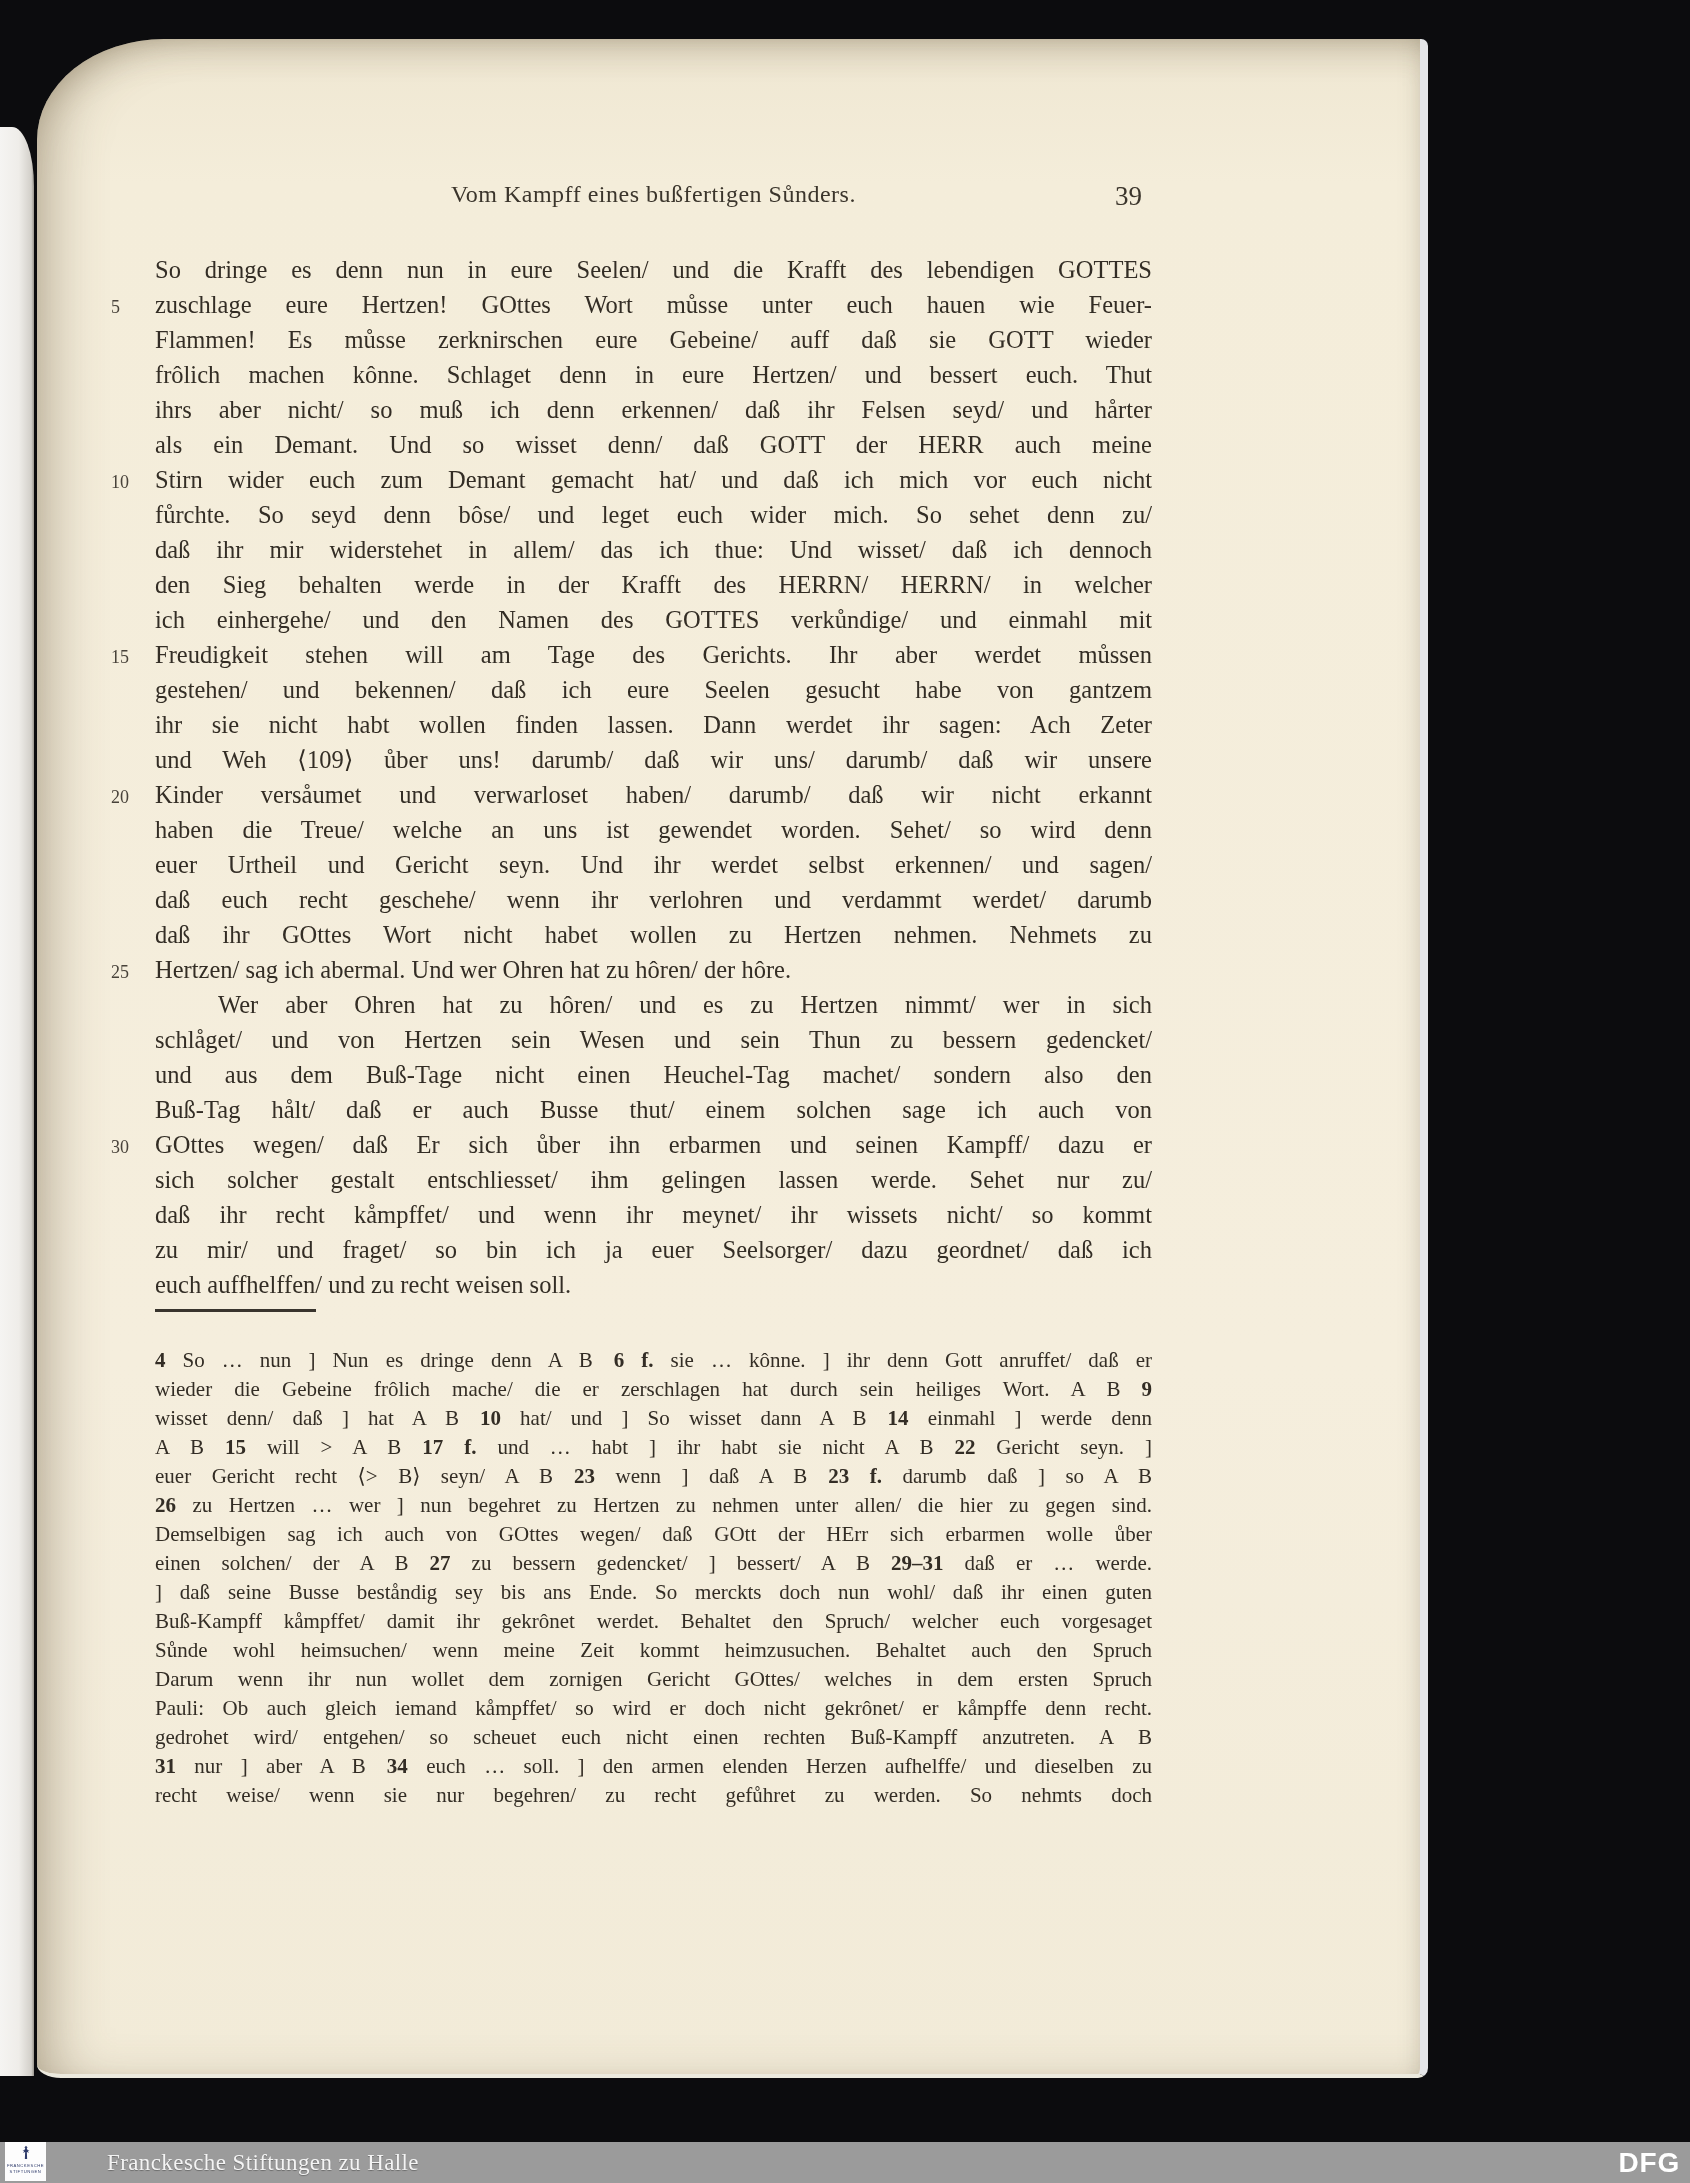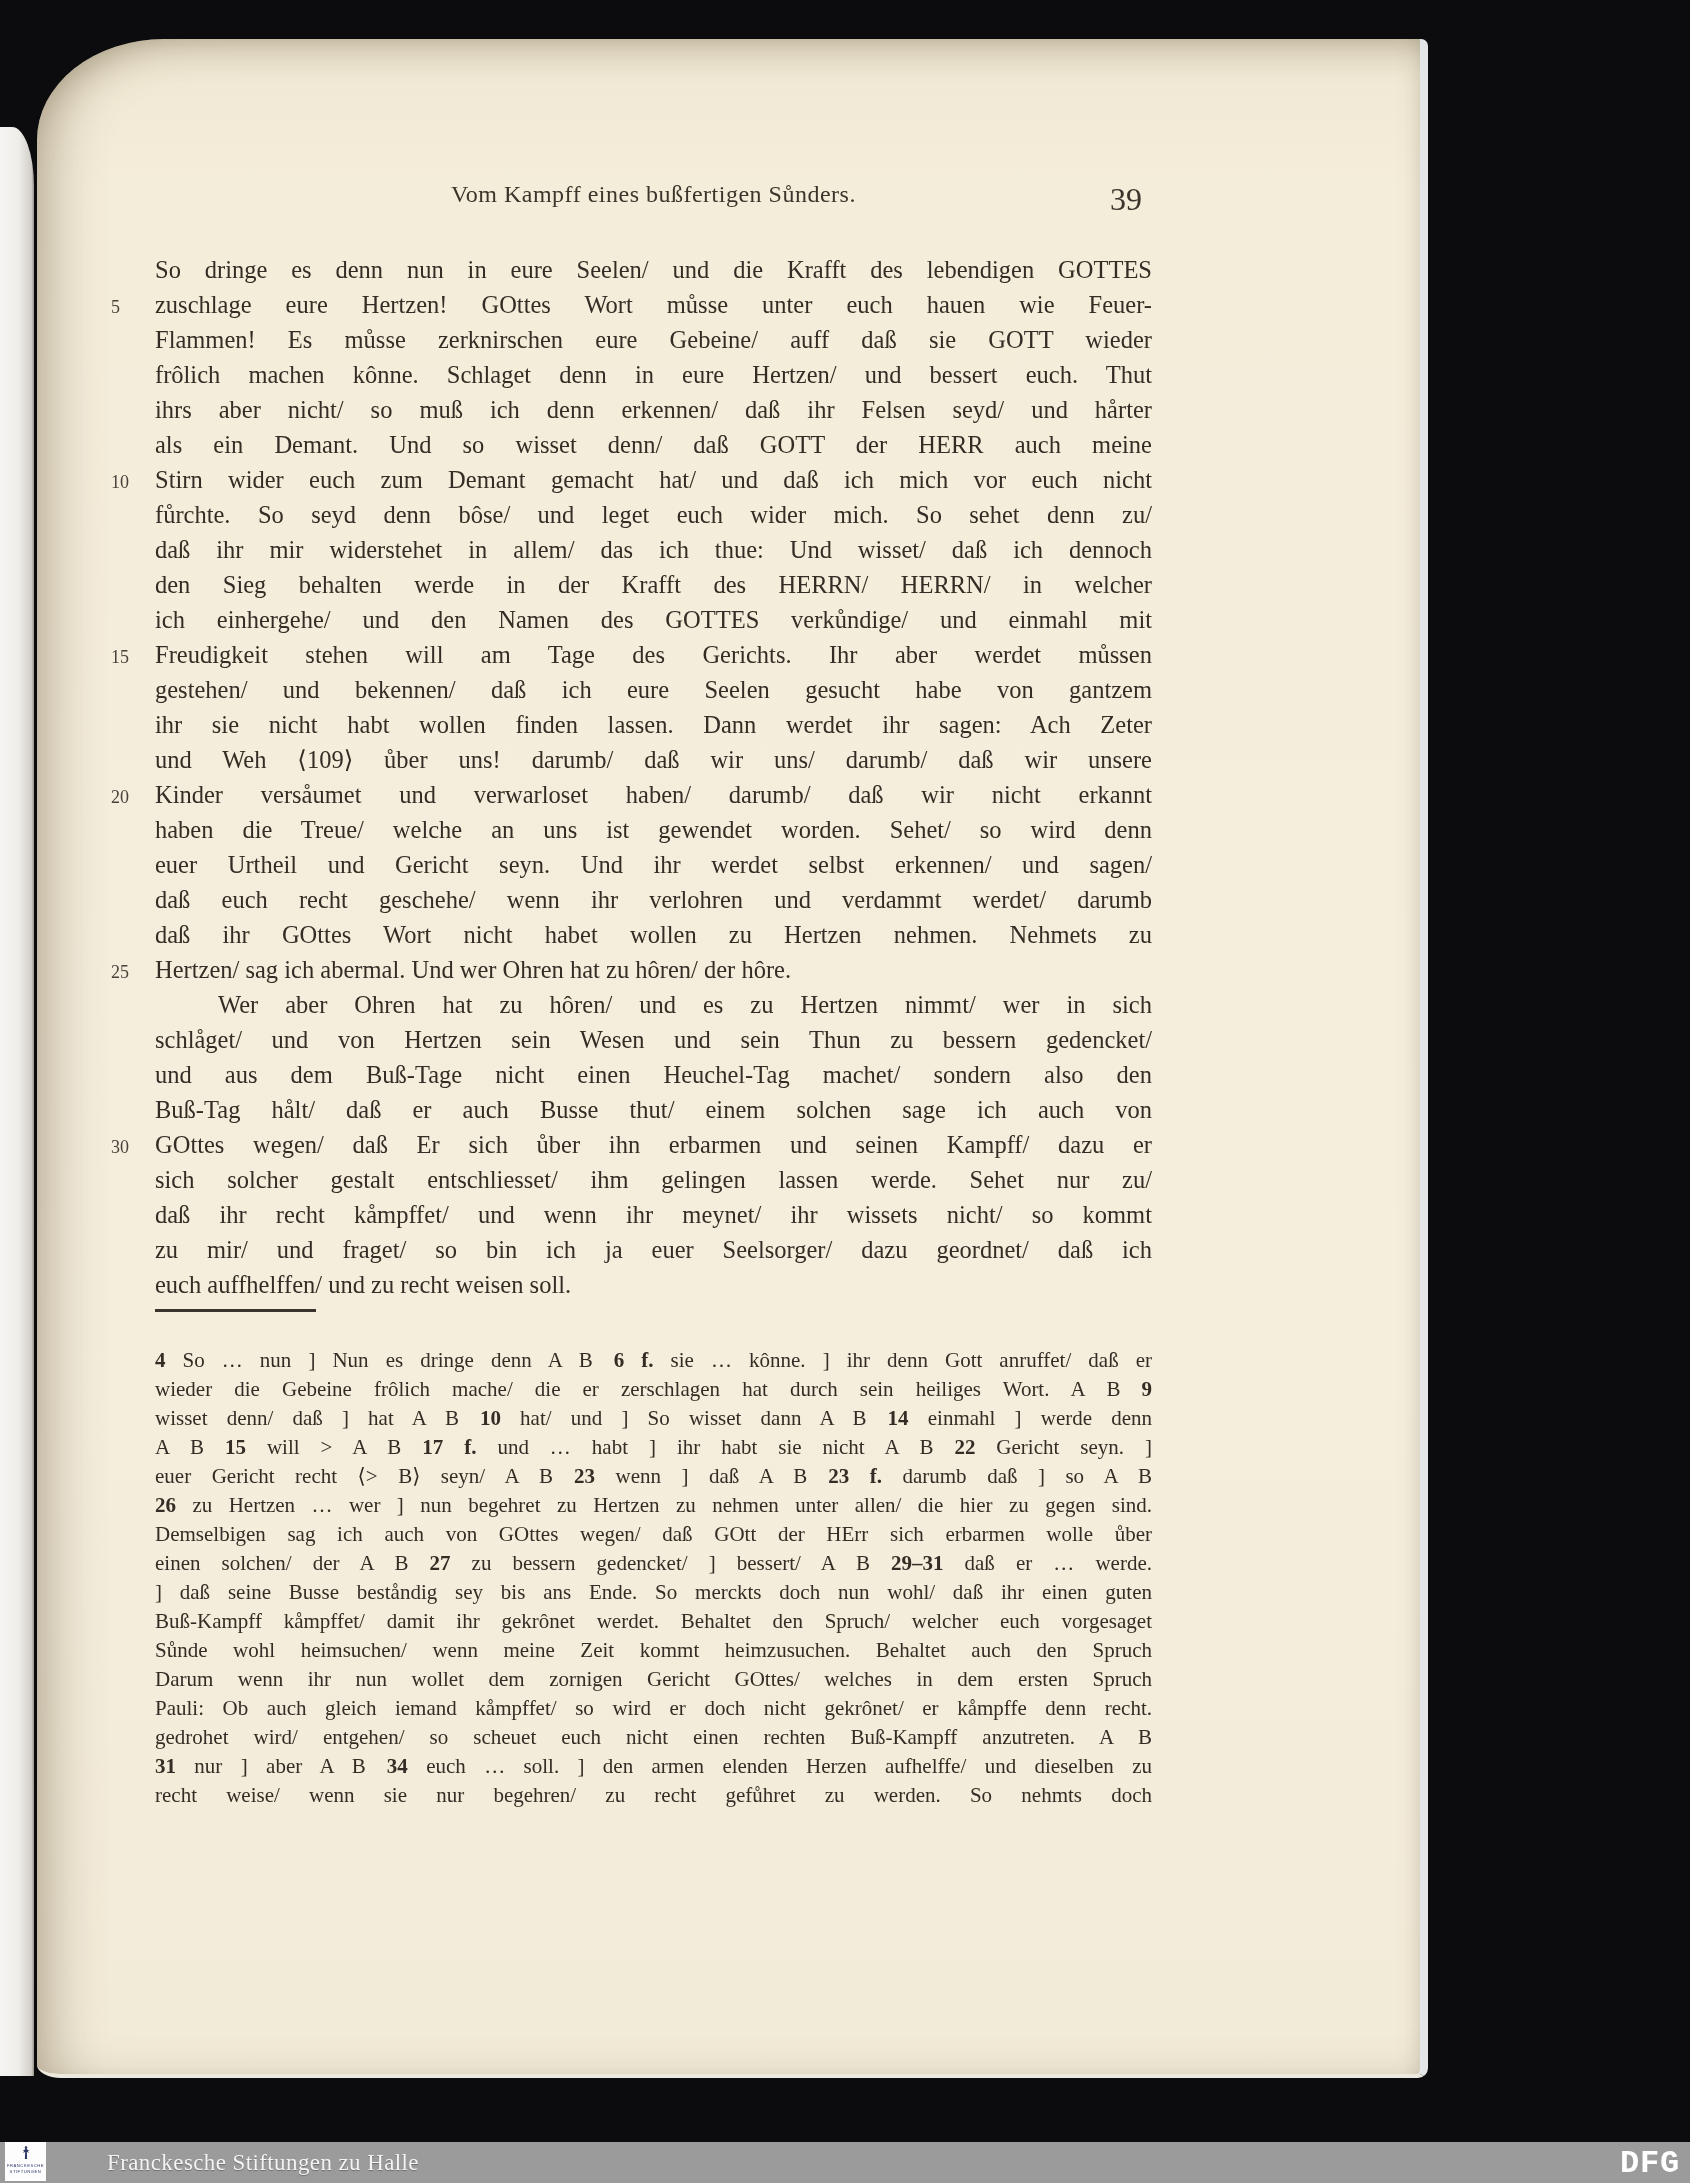--- a/index.html
+++ b/index.html
@@ -27,21 +27,21 @@
     box-shadow:inset 34px 0 59px -25px rgba(95,78,50,.45),
                inset 0 29px 39px -29px rgba(95,78,50,.38),
                inset -15px 0 22px -15px rgba(120,110,90,.25);
   }
   .content{position:absolute;left:118px;top:142px;width:997px;color:#332d25;}
   .header{position:relative;height:37px;}
   .header .title{
     position:absolute;left:50%;transform:translateX(-50%);
     font-size:24px;letter-spacing:0.5px;white-space:nowrap;color:#3b352c;text-align:center;
   }
-  .header .pn{position:absolute;right:10px;top:0;font-size:32px;color:#3b352c;}
+  .header .pn{position:absolute;right:10px;top:0;font-size:27px;color:#3b352c;}
   .body{margin-top:34px;}
   .bl{
     position:relative;font-size:24.5px;line-height:35px;height:35px;
     text-align:justify;text-align-last:justify;
   }
   .bl.end{text-align-last:left;}
   .bl.ind{text-indent:63px;}
   .ln{
     position:absolute;left:-44px;top:2.5px;width:34px;display:block;
     text-align:right;font-size:18px;color:#48423a;
@@ -65,22 +65,22 @@
     font-family:"Liberation Sans",sans-serif;font-size:4.2px;line-height:5px;
     letter-spacing:0.5px;color:#2d3a6a;text-align:center;margin-top:1.7px;white-space:nowrap;
   }
   .inst{
     position:absolute;left:63px;top:50%;transform:translateY(-50%);
     font-size:23px;color:#f4f4f4;text-shadow:0 0.8px 0.8px rgba(0,0,0,.3);
     font-family:"Liberation Serif","DejaVu Serif",serif;letter-spacing:0.4px;white-space:nowrap;margin-left:44px;
   }
   .dfg{
     position:absolute;right:10px;top:50%;transform:translateY(-50%);
-    font-family:Liberation Mono, monospace;font-weight:bold;
-    font-size:32px;color:#ffffff;letter-spacing:0.8px;
+    font-family:Liberation Sans, sans-serif;font-weight:bold;
+    font-size:28px;color:#ffffff;letter-spacing:0.8px;
   }
 </style>
 </head>
 <body>
 
 <div class="left-edge"></div>
 
 <div class="page">
   <div class="content">
 

